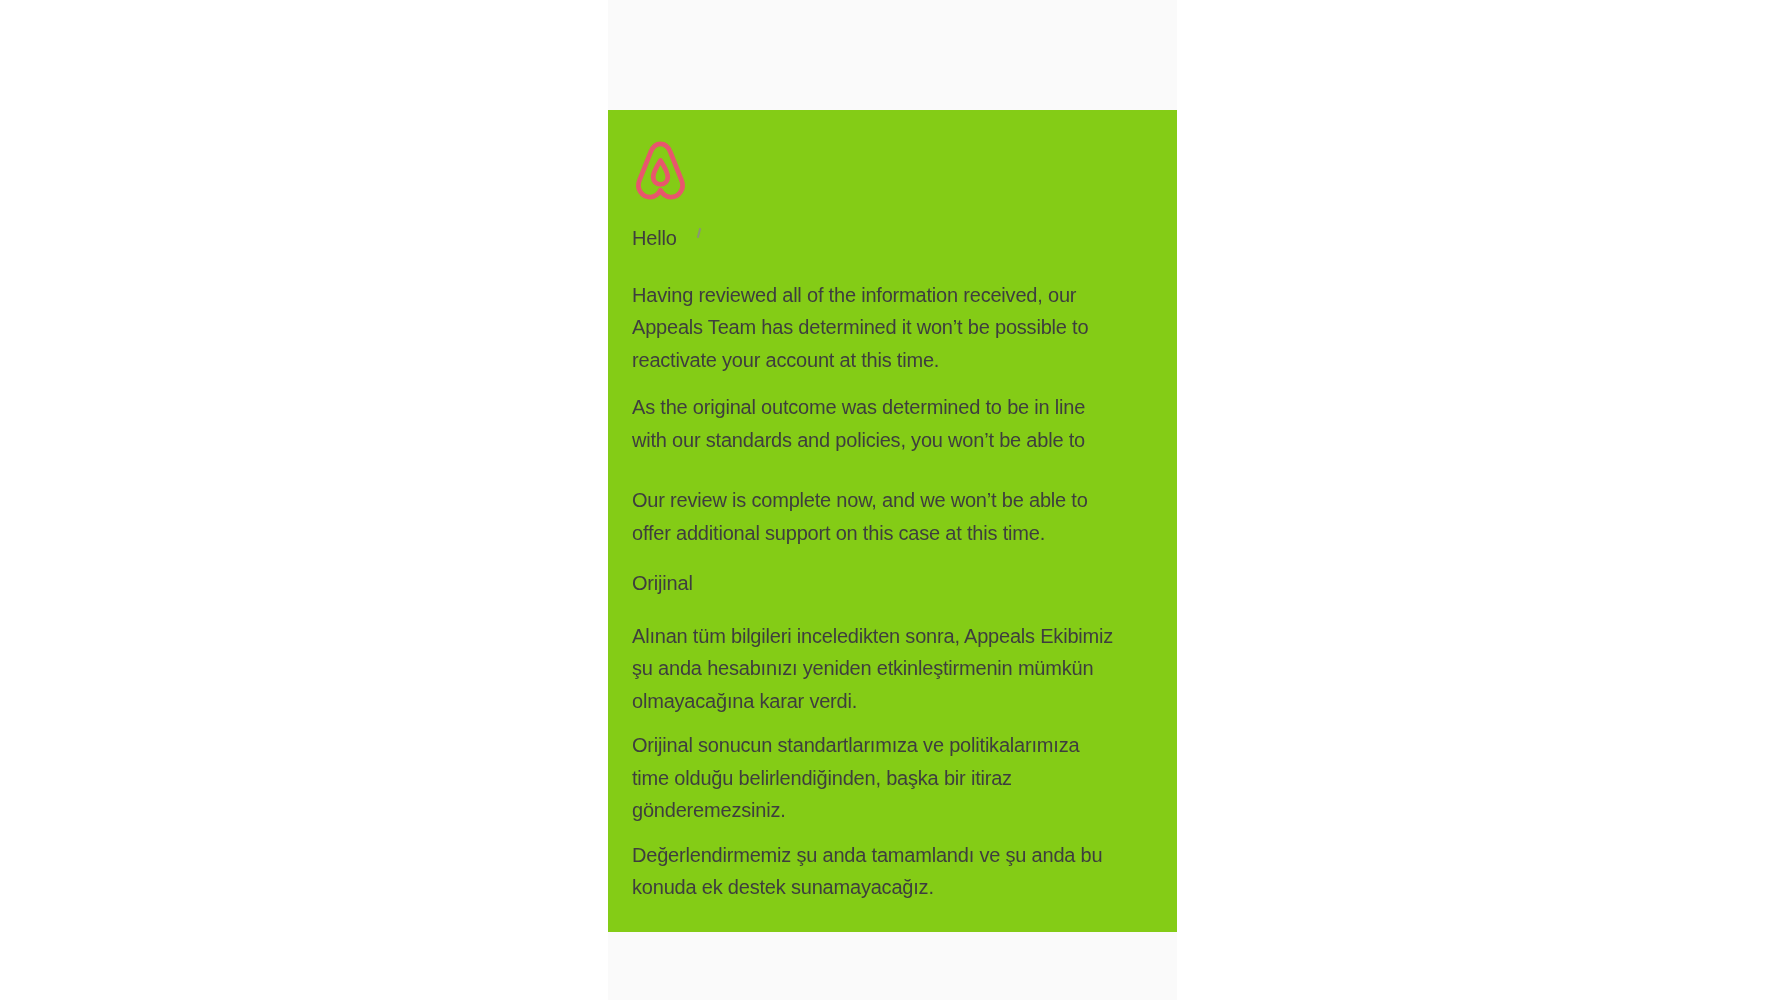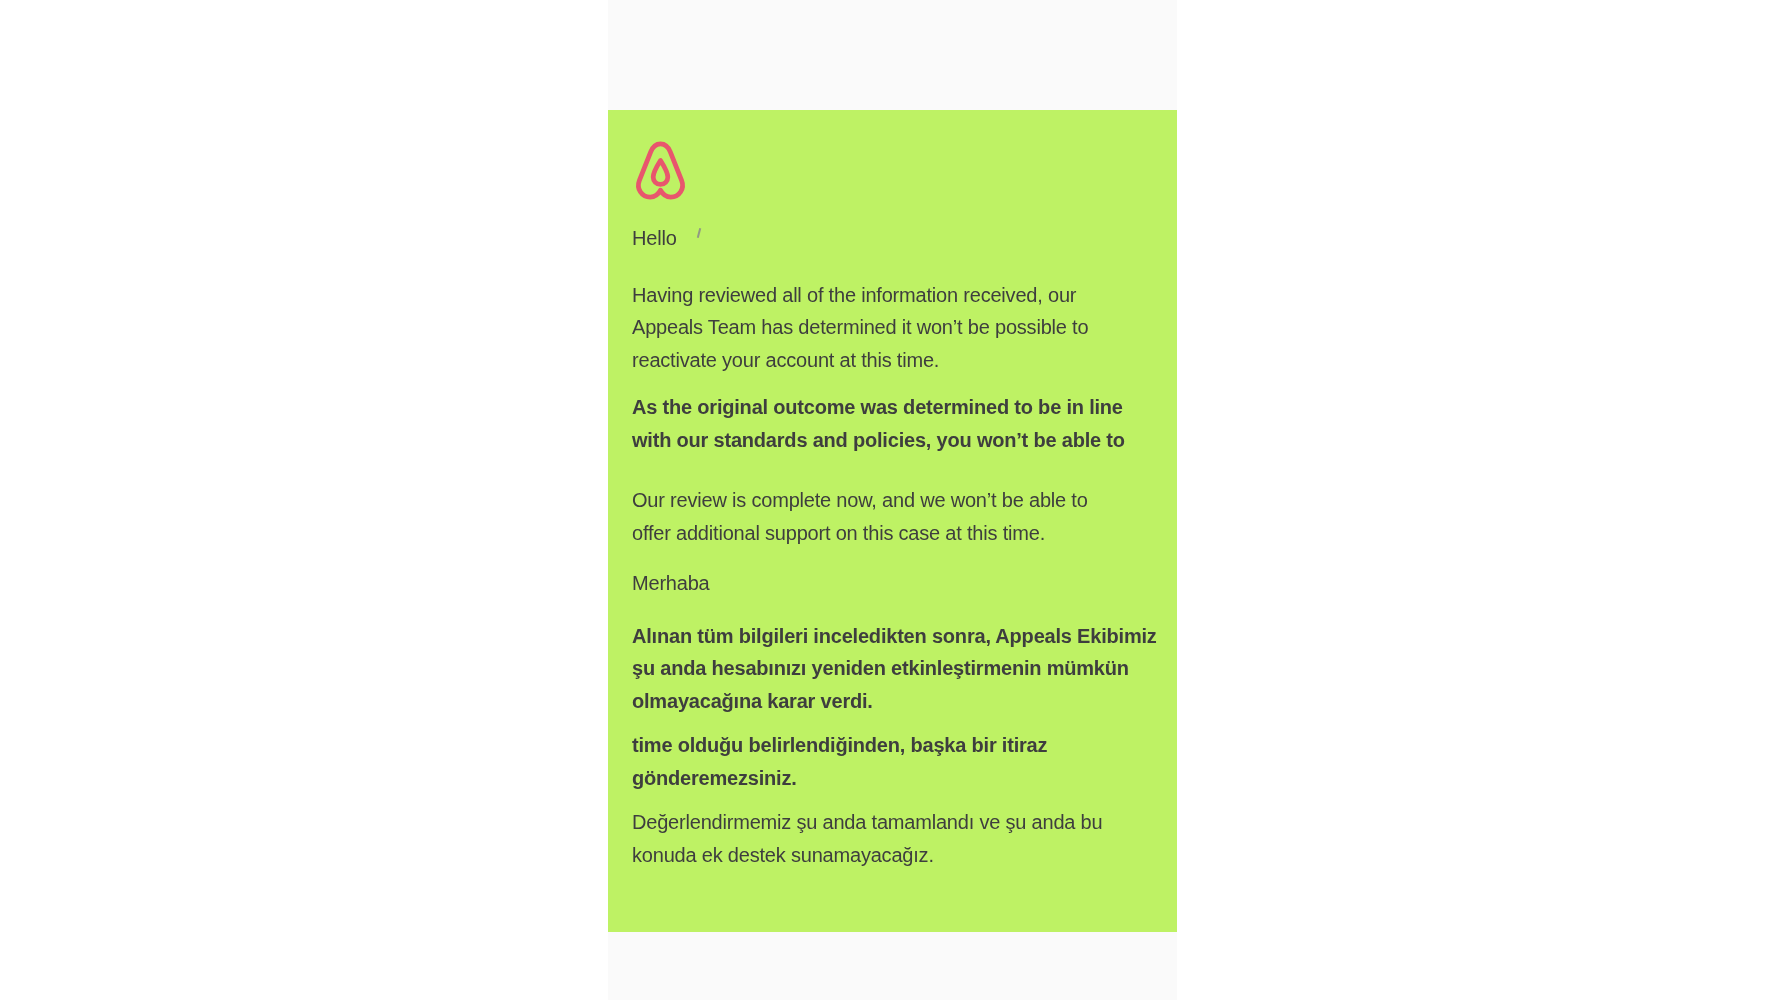--- a/index.html
+++ b/index.html
@@ -14,33 +14,33 @@
   .email-viewport {
     position: absolute;
     left: 608px; top: 0;
     width: 569px; height: 1000px;
     background: #fafafa;
   }
   .email-body {
     position: absolute;
     left: 0; top: 110px;
     width: 569px; height: 822px;
-    background: #bef264;
+    background: #84cc16;
     padding: 30px 24px 0 24px;
     color: #3e3e3e;
   }
 
   .logo { width: 57px; height: 61px; margin-bottom: 21px; }
   .logo svg { display: block; width: 100%; height: 100%; }
 
   .greeting, .para { font-size: 20px; line-height: 32.5px; letter-spacing: -0.2px; }
   .greeting { margin-bottom: 24px; }
   .greeting.tr { margin-bottom: 20px; }
   .para { margin-bottom: 15px; }
-  .para.tight { margin-bottom: 12px; font-weight: bold; }
+  .para.tight { margin-bottom: 12px; }
   .para.after-18 { margin-bottom: 18px; margin-top: 28px; }
   .line { white-space: nowrap; }
 
   .redact-mark {
     display: inline-block;
     width: 2px; height: 10px;
     background: #8a8a8a;
     transform: rotate(14deg);
     margin-left: 21px;
     vertical-align: text-top;
@@ -76,30 +76,31 @@
         <div class="line">As the original outcome was determined to be in line</div>
         <div class="line">with our standards and policies, you won’t be able to</div>
       </div>
 
       <div class="para after-18">
         <div class="line">Our review is complete now, and we won’t be able to</div>
         <div class="line">offer additional support on this case at this time.</div>
       </div>
 
       <div class="greeting tr">
-        <span>Merhaba</span>
+        <span>Orijinal</span>
       </div>
 
       <div class="para tight">
         <div class="line">Alınan tüm bilgileri inceledikten sonra, Appeals Ekibimiz</div>
         <div class="line">şu anda hesabınızı yeniden etkinleştirmenin mümkün</div>
         <div class="line">olmayacağına karar verdi.</div>
       </div>
 
       <div class="para tight">
+        <div class="line">Orijinal sonucun standartlarımıza ve politikalarımıza</div>
         <div class="line">time olduğu belirlendiğinden, başka bir itiraz</div>
         <div class="line">gönderemezsiniz.</div>
       </div>
 
       <div class="para">
         <div class="line">Değerlendirmemiz şu anda tamamlandı ve şu anda bu</div>
         <div class="line">konuda ek destek sunamayacağız.</div>
       </div>
 
     </div>

